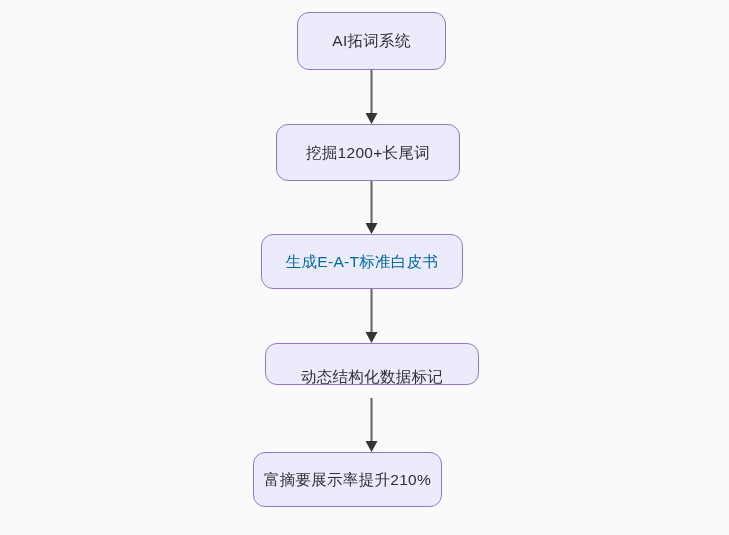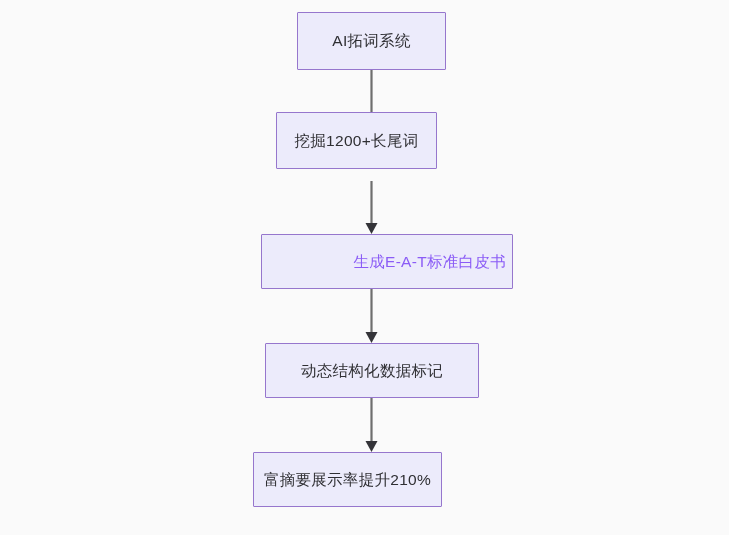--- a/index.html
+++ b/index.html
@@ -16,21 +16,21 @@
   #flowchart {
     position: relative;
     width: 729px;
     height: 535px;
   }
   .node {
     position: absolute;
     box-sizing: border-box;
     background: #ecebfb;
     border: 1.6px solid #9676cd;
-    border-radius: 1px;
+    border-radius: 12px;
     display: flex;
     align-items: center;
     justify-content: center;
     color: #2f2f33;
     font-size: 15.5px;
     letter-spacing: 0.3px;
     white-space: nowrap;
     user-select: none;
   }
   .node-label {
@@ -75,29 +75,29 @@
     <g>
       <line class="edge-line" x1="371.5" y1="398" x2="371.5" y2="443" style="stroke: rgb(110, 110, 110);"></line>
       <polygon class="edge-head" points="365.5,441 377.5,441 371.5,452" style="fill: rgb(51, 51, 56);"></polygon>
     </g>
   </svg>
 
   <div class="node" id="node-n1" style="left: 297px; top: 12px; width: 149px; height: 58px; background: rgb(236, 235, 251); border-color: rgb(150, 118, 205); color: rgb(47, 47, 51);">
     <span class="node-label">AI拓词系统</span>
   </div>
 
-  <div class="node" id="node-n2" style="left: 276px; top: 112px; width: 161px; height: 57px; background: rgb(236, 235, 251); border-color: rgb(150, 118, 205); color: rgb(47, 47, 51);">
+  <div class="node" id="node-n2" style="left: 276px; top: 124px; width: 184px; height: 57px; background: rgb(236, 235, 251); border-color: rgb(150, 118, 205); color: rgb(47, 47, 51);">
     <span class="node-label">挖掘1200+长尾词</span>
   </div>
 
-  <div class="node" id="node-n3" style="left: 261px; top: 234px; width: 252px; height: 55px; background: rgb(236, 235, 251); border-color: rgb(150, 118, 205); color: #8b5cf6; justify-content: flex-end;">
+  <div class="node" id="node-n3" style="left: 261px; top: 234px; width: 202px; height: 55px; background: rgb(236, 235, 251); border-color: rgb(150, 118, 205); color: #0369a1;">
     <span class="node-label">生成E-A-T标准白皮书</span>
   </div>
 
-  <div class="node" id="node-n4" style="left: 265px; top: 343px; width: 214px; height: 55px; background: rgb(236, 235, 251); border-color: rgb(150, 118, 205); color: rgb(47, 47, 51);">
+  <div class="node" id="node-n4" style="left: 265px; top: 343px; width: 214px; height: 42px; background: rgb(236, 235, 251); border-color: rgb(150, 118, 205); color: rgb(47, 47, 51); align-items: flex-end;">
     <span class="node-label">动态结构化数据标记</span>
   </div>
 
   <div class="node" id="node-n5" style="left: 253px; top: 452px; width: 189px; height: 55px; background: rgb(236, 235, 251); border-color: rgb(150, 118, 205); color: rgb(47, 47, 51);">
     <span class="node-label">富摘要展示率提升210%</span>
   </div>
 
 </div>
 
 </body></html>

